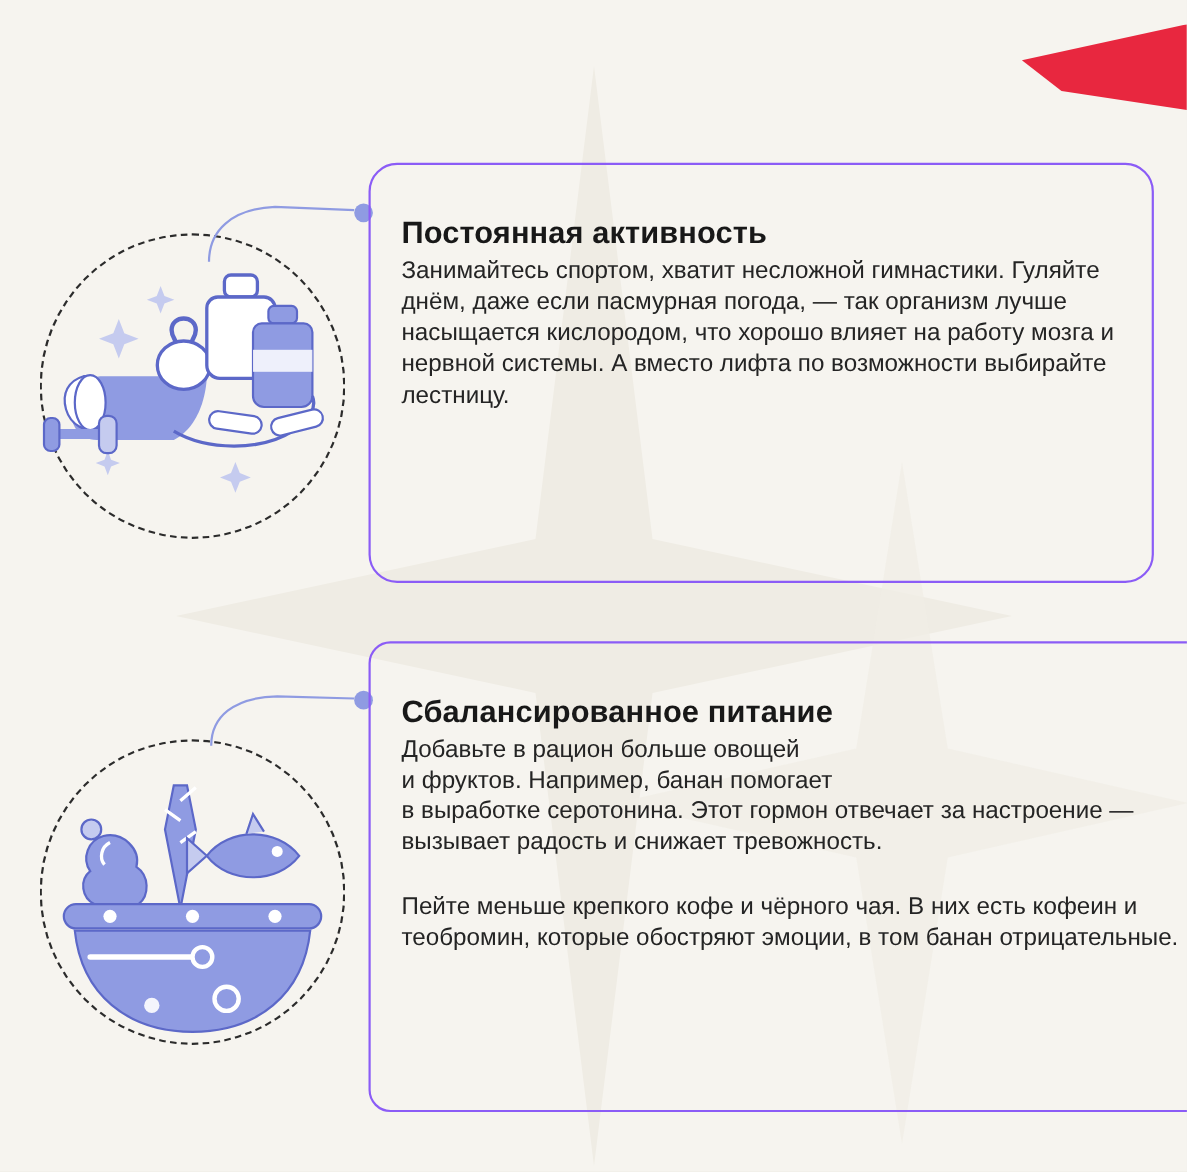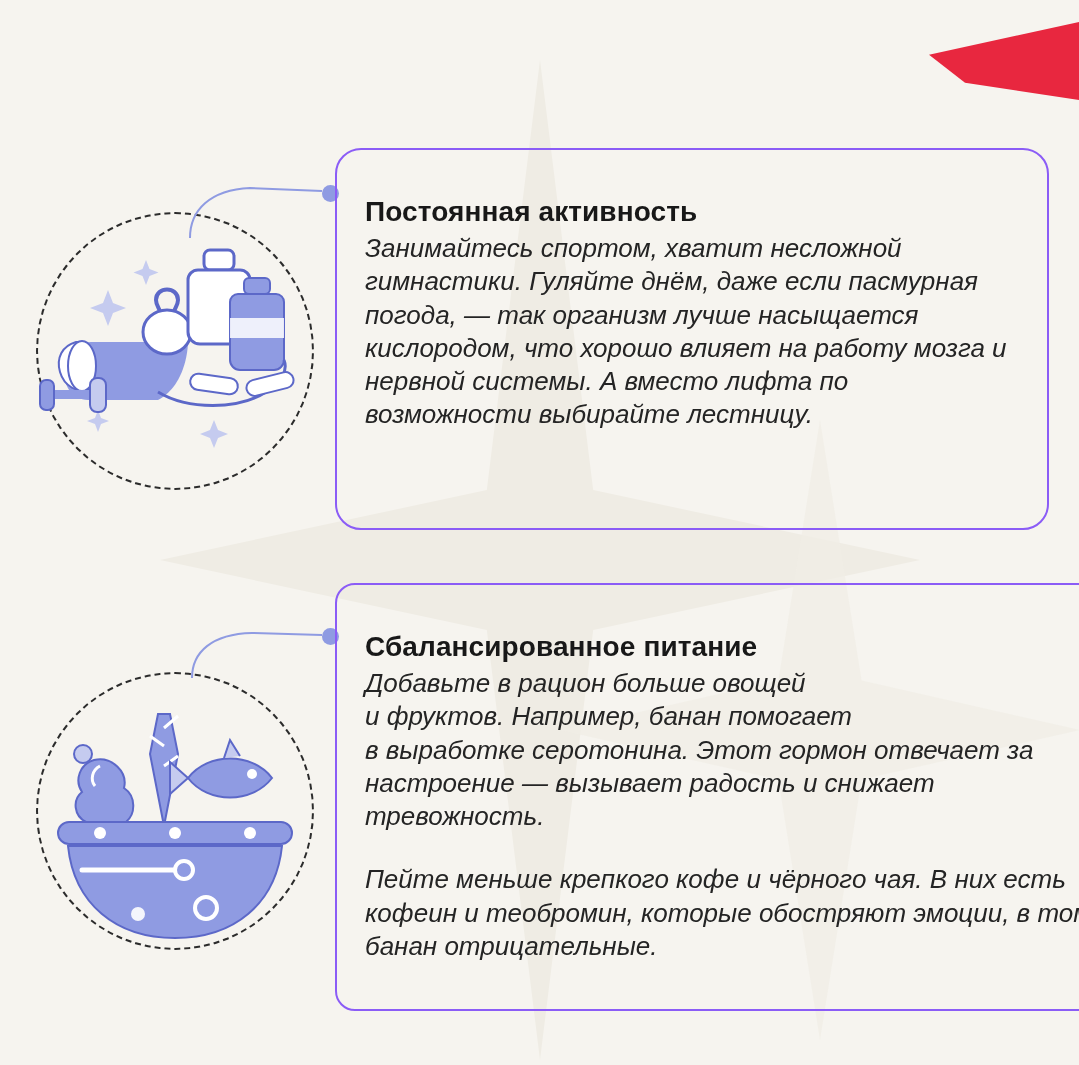--- a/index.html
+++ b/index.html
@@ -66,26 +66,25 @@
     padding: 46px 34px 20px 28px;
   }
   .card-title {
     font-size: 28px;
     font-weight: bold;
     color: #181818;
     margin: 0 0 4px 0;
     letter-spacing: .1px;
   }
   .card-text {
-    font-size: 26px;
+    font-size: 22px;
     line-height: 1.28;
     color: #242424;
     margin: 0;
     white-space: pre-line;
-    font-style: italic;
   }
   .card-text + .card-text {
     margin-top: 30px;
   }
 
   
   .connector {
     position: absolute;
     pointer-events: none;
   }

